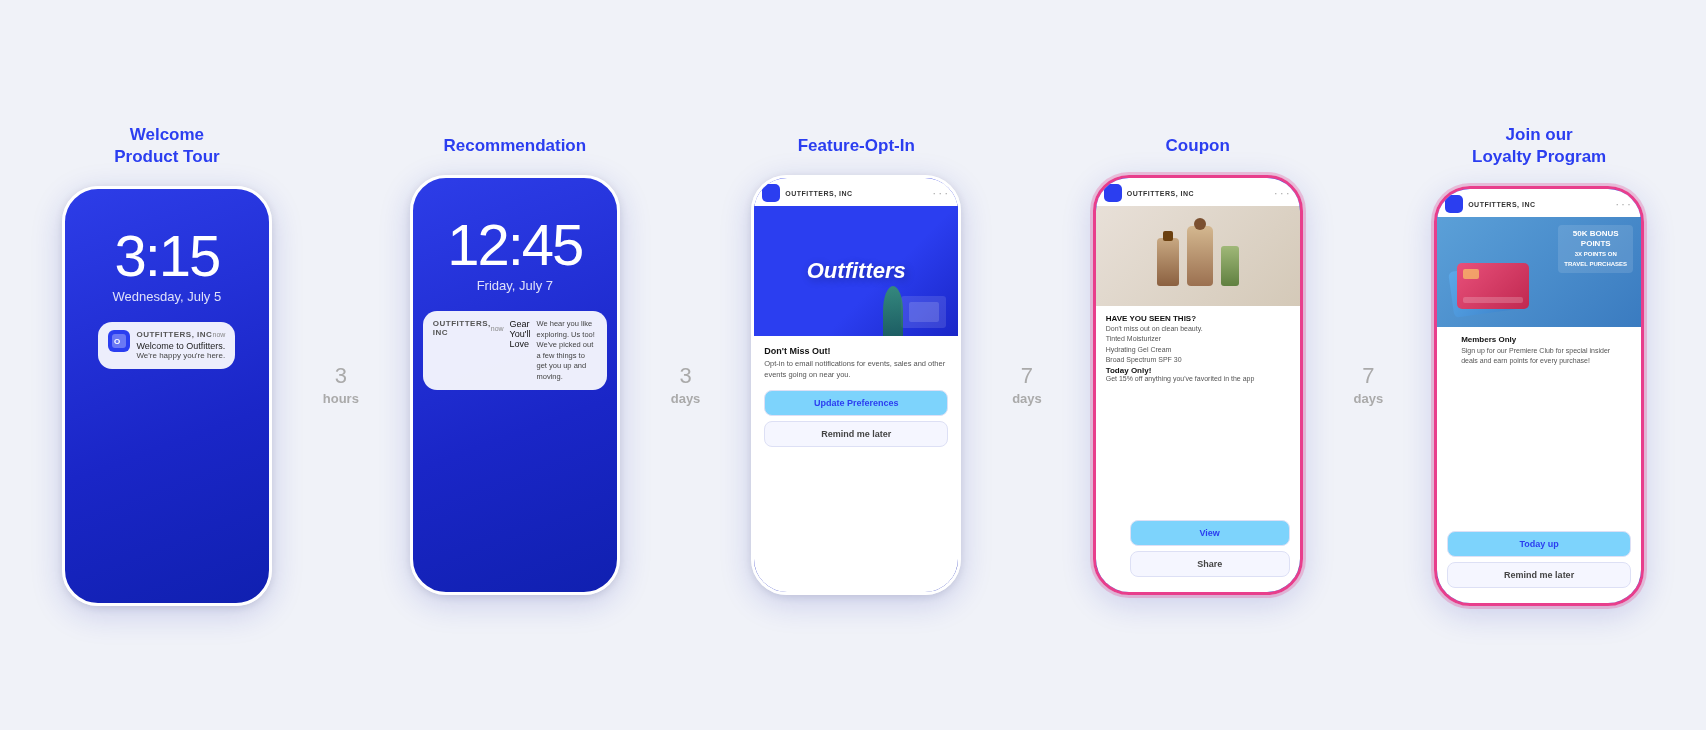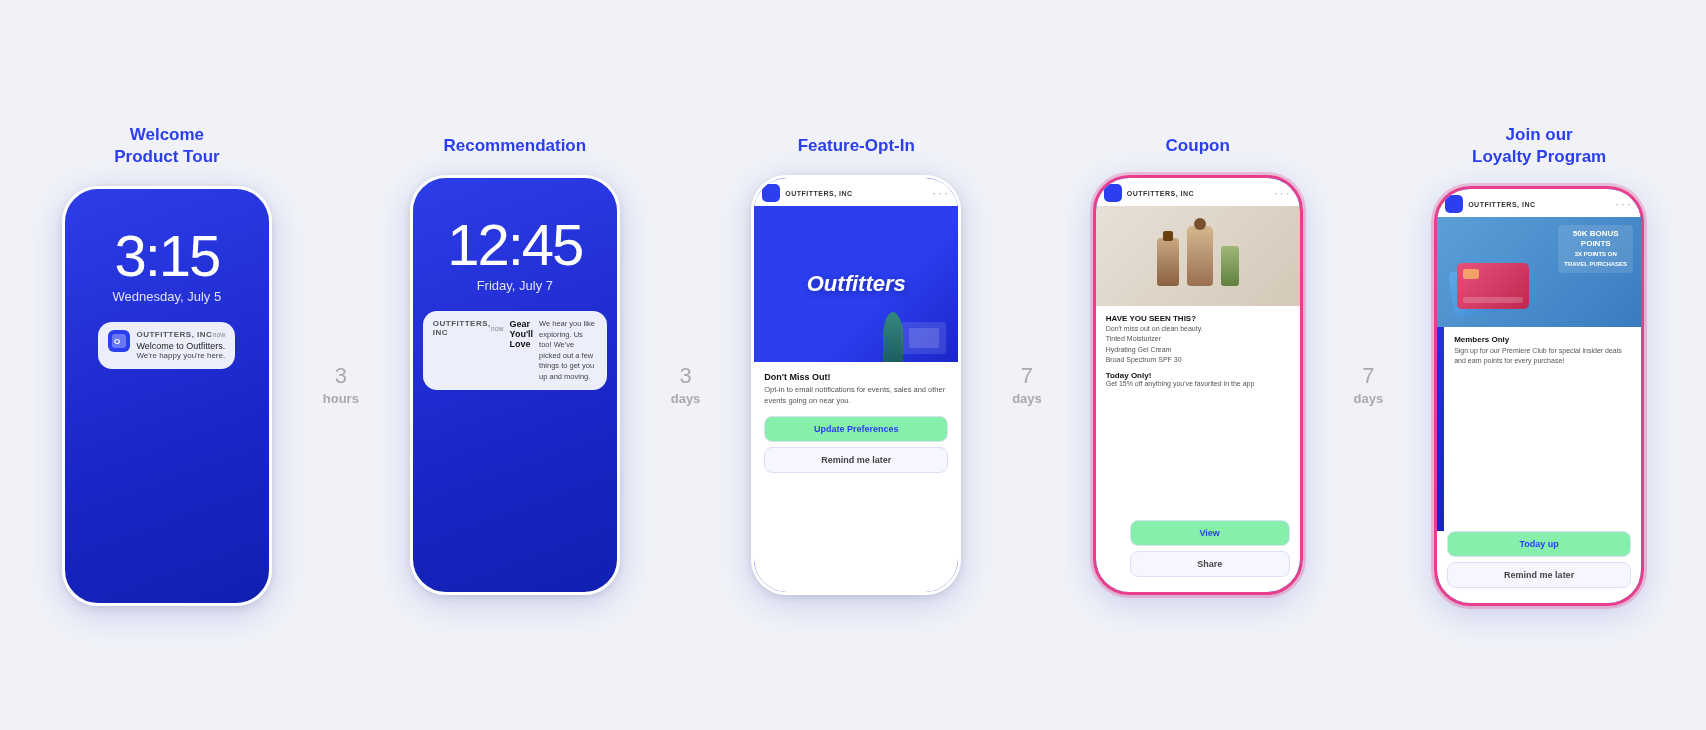--- a/index.html
+++ b/index.html
@@ -155,21 +155,21 @@
       text-transform: uppercase;
       letter-spacing: 0.5px;
     }
     .app-dots {
       font-size: 12px;
       color: #aaa;
       letter-spacing: 2px;
     }
     .app-hero {
       width: 100%;
-      height: 156px;
+      height: 130px;
       background: linear-gradient(135deg, #2b3ef0, #1a26c7);
       display: flex;
       align-items: center;
       justify-content: center;
       flex-shrink: 0;
       position: relative;
       overflow: hidden;
     }
     .hero-logo {
       font-size: 22px;
@@ -193,21 +193,21 @@
       font-size: 7.5px;
       color: #555;
       line-height: 1.4;
       margin-bottom: 10px;
     }
     .app-btn {
       width: 100%;
       padding: 7px;
       border-radius: 8px;
       border: 1px solid #dde0f5;
-      background: #86efac;
+      background: #7dd3fc;
       font-size: 9px;
       font-weight: 600;
       color: #2b3ef0;
       text-align: center;
       margin-bottom: 5px;
       cursor: pointer;
     }
     .app-btn-secondary {
       background: #f5f6ff;
       color: #444;
@@ -247,21 +247,20 @@
     }
     .coupon-items {
       font-size: 7px;
       color: #555;
       line-height: 1.5;
     }
     .coupon-promo {
       font-size: 8px;
       font-weight: 700;
       color: #111;
-      margin-top: 5px;
     }
     .coupon-promo-sub {
       font-size: 7px;
       color: #555;
       margin-bottom: 5px;
     }
     .coupon-btns {
       padding: 0 10px 10px;
       margin-left: 24px;
     }
@@ -273,22 +272,21 @@
       background: linear-gradient(135deg, #6eb0e8 0%, #4a90d9 50%, #2b70cc 100%);
       display: flex;
       align-items: center;
       justify-content: center;
       position: relative;
       overflow: hidden;
     }
     .loyalty-content {
       background: #fff;
       flex: 1;
-      padding: 8px 10px;
-      margin-left: 7px;
+      padding: 8px 24px;
     }
     .loyalty-title {
       font-size: 8px;
       font-weight: 800;
       color: #111;
       margin-bottom: 2px;
     }
     .loyalty-body {
       font-size: 7px;
       color: #555;
@@ -325,21 +323,21 @@
       margin: 0 10px;
       padding: 8px 10px;
     }
     .rec-notif-header {
       display: flex;
       justify-content: space-between;
       margin-bottom: 3px;
     }
     .rec-notif-title {
       font-size: 9px;
-      font-weight: 700;
+      font-weight: 400;
       color: #111;
     }
     .rec-notif-body {
       font-size: 7.5px;
       color: #444;
       line-height: 1.4;
     }
   </style>
 </head>
 <body>

